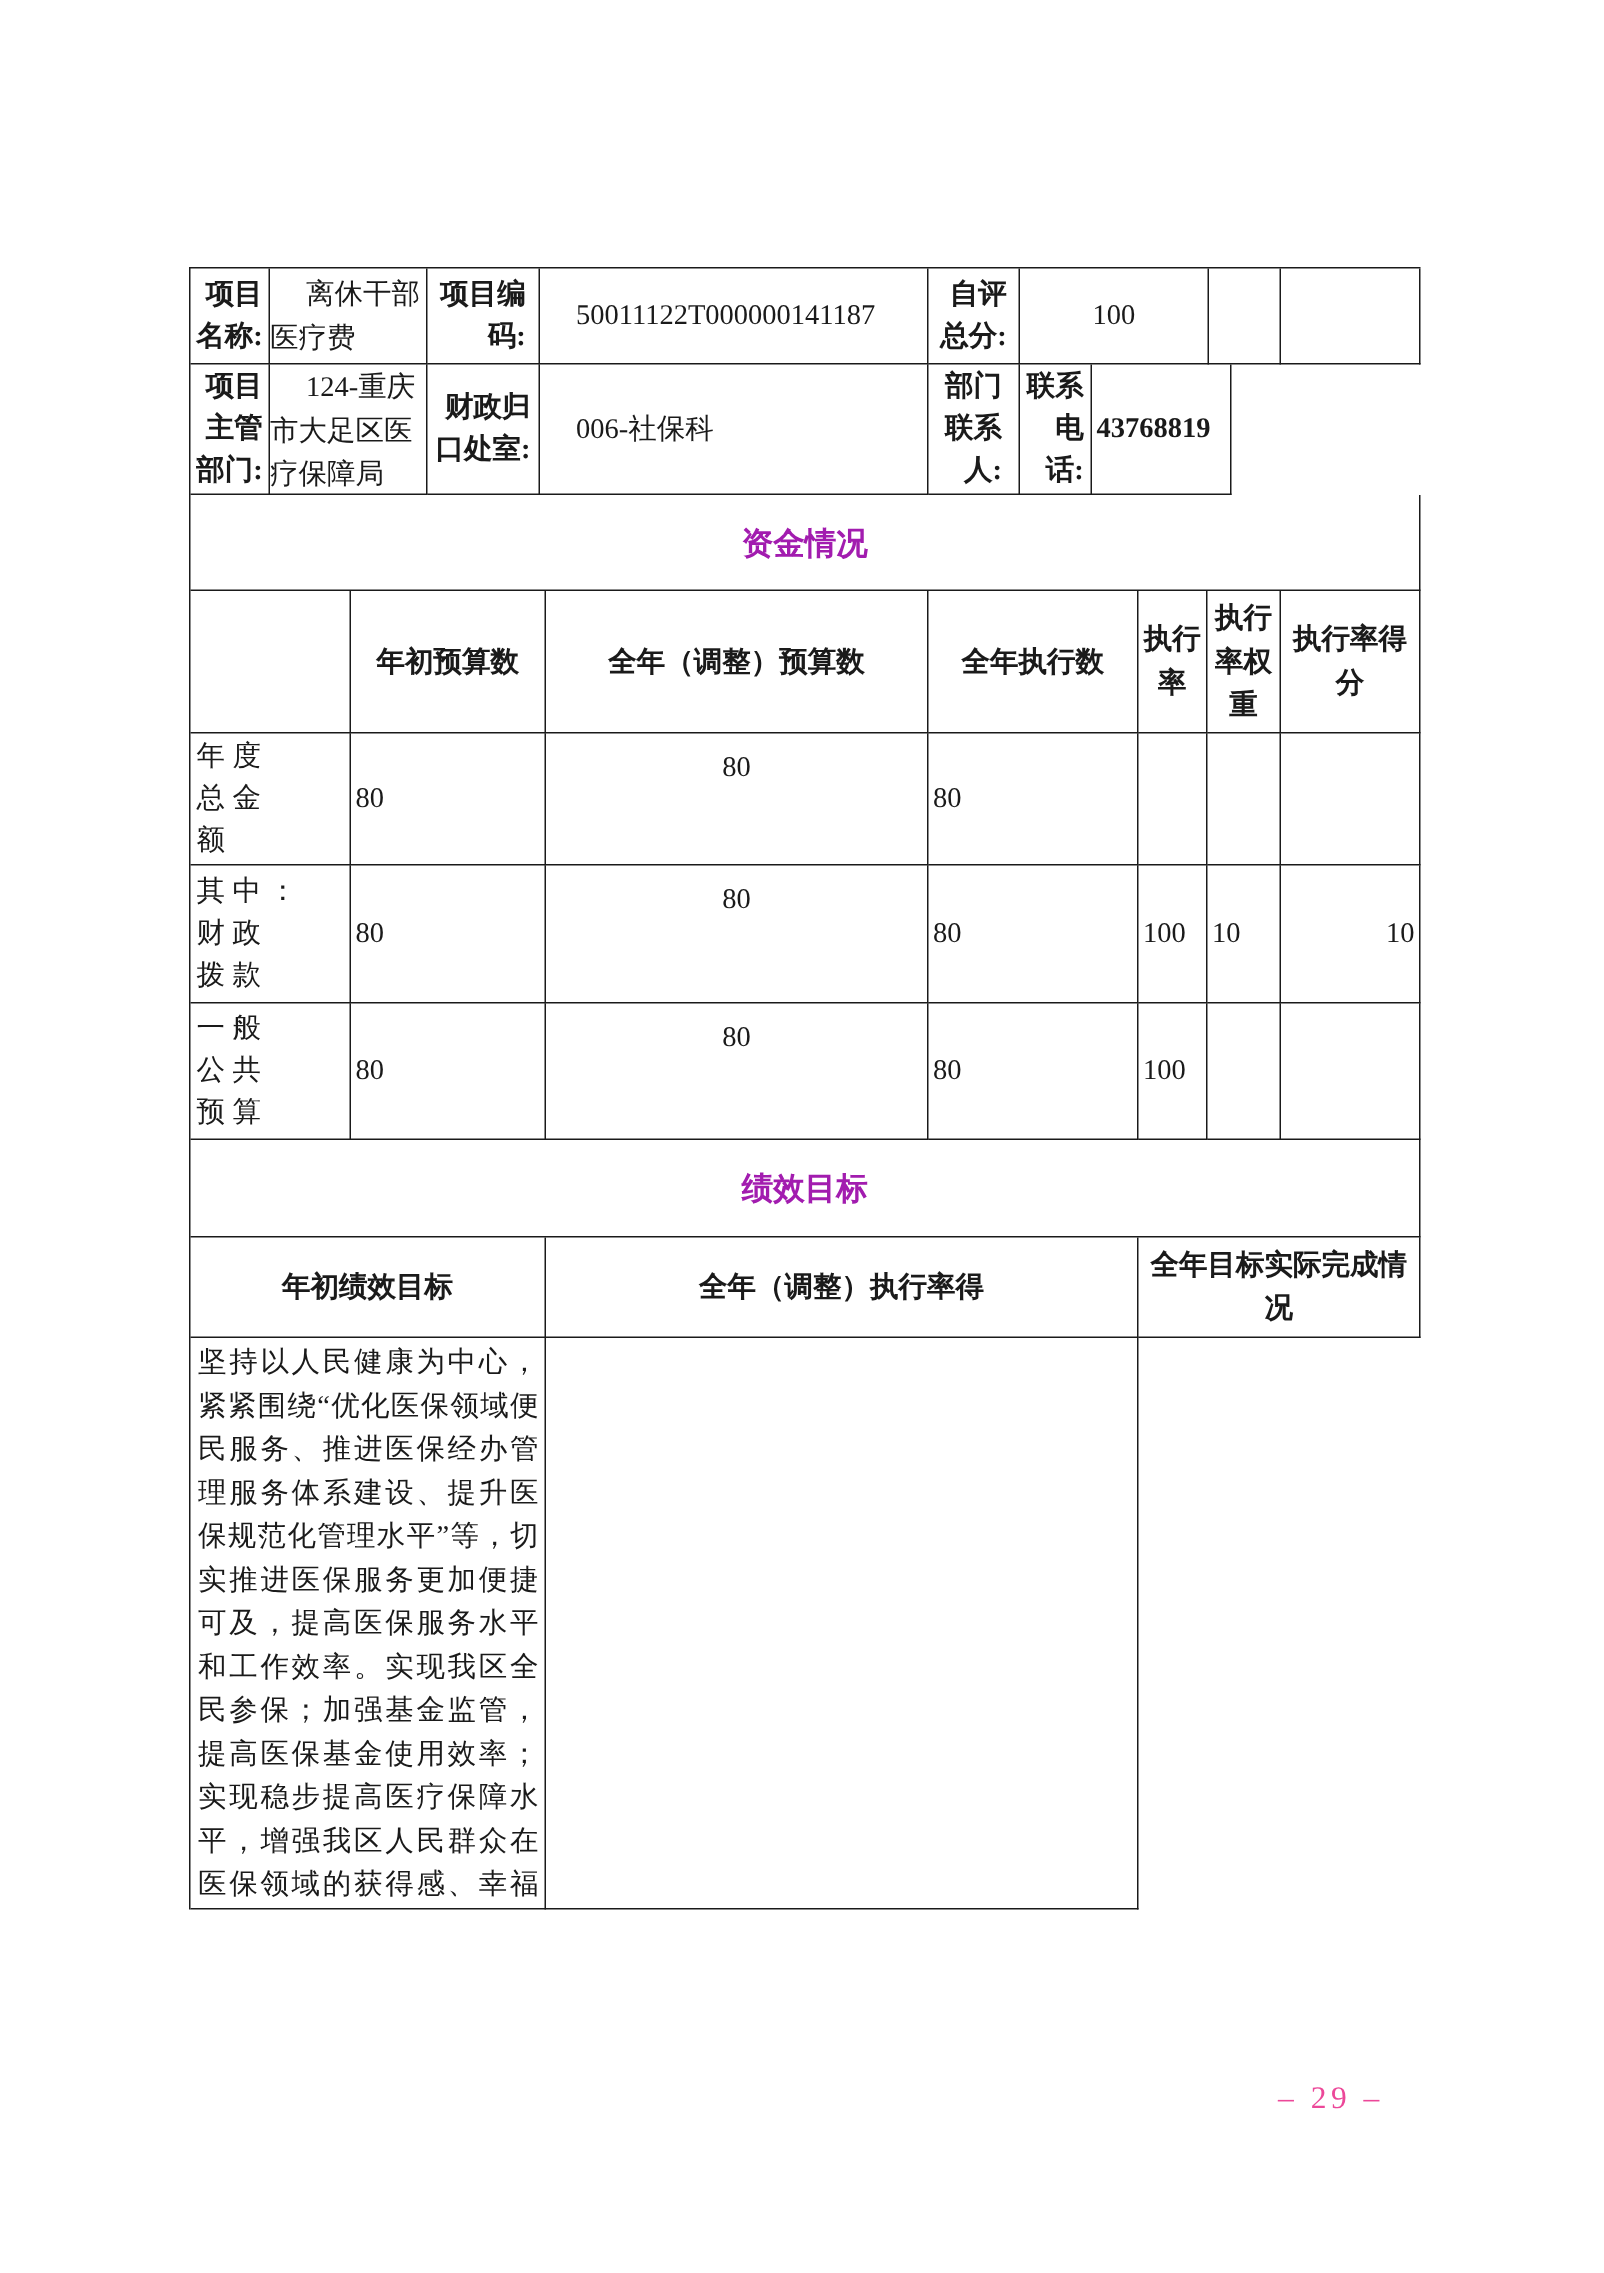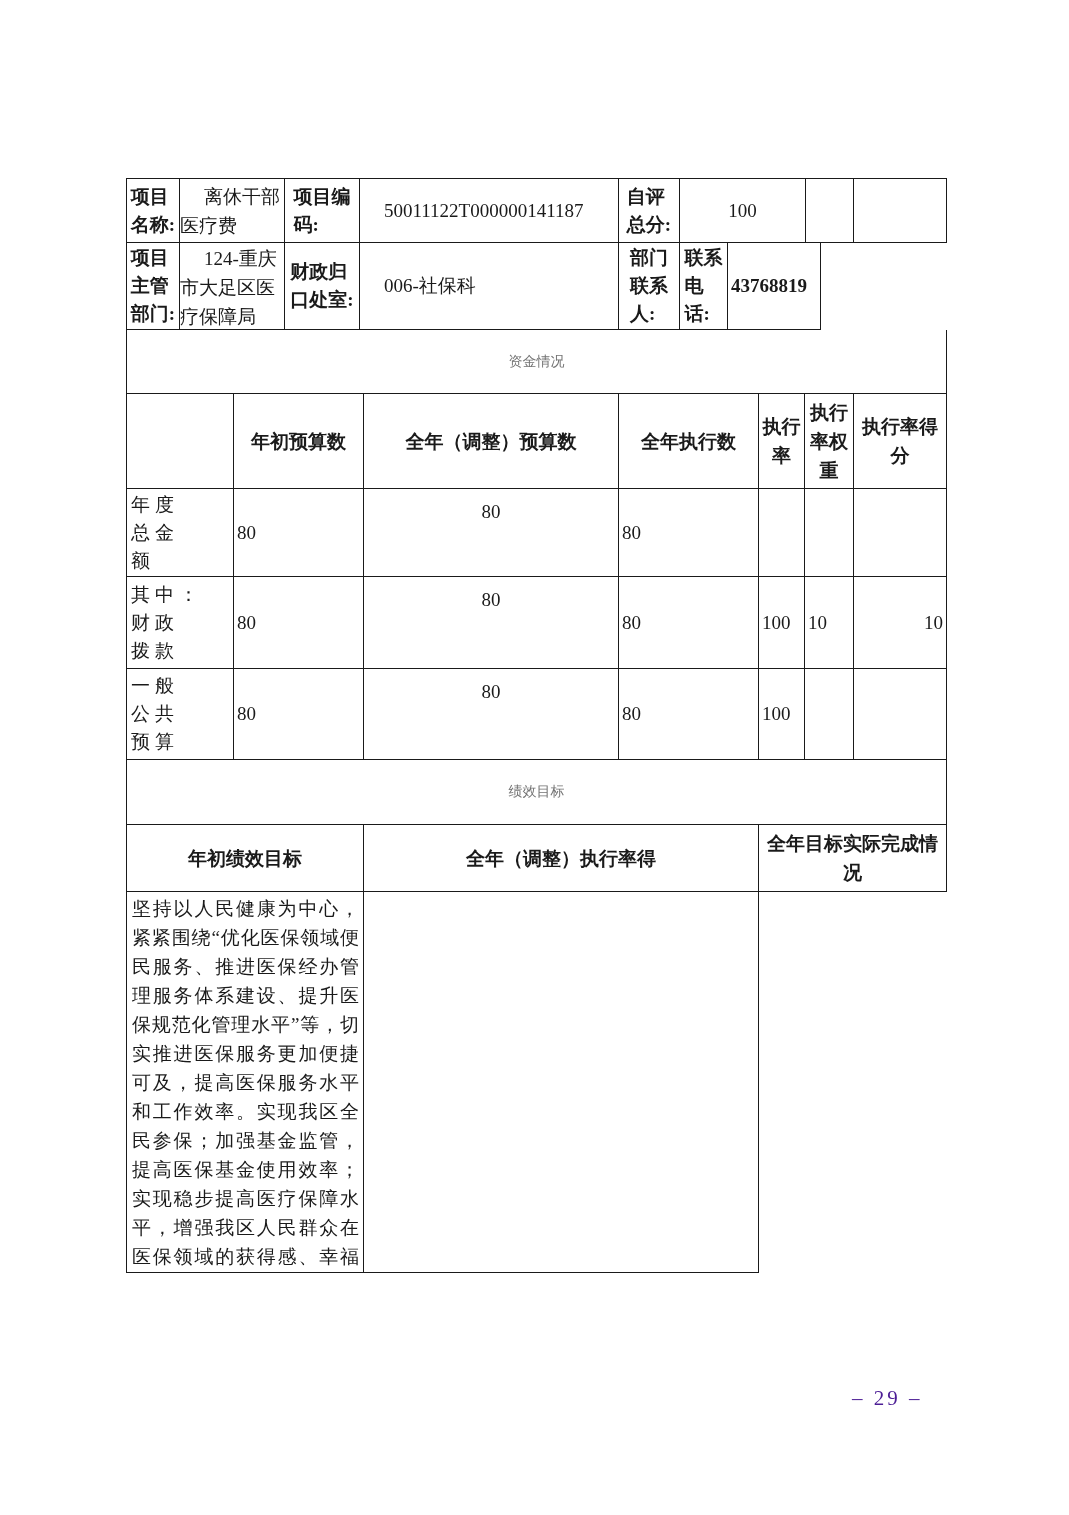--- a/index.html
+++ b/index.html
@@ -29,21 +29,21 @@
   
   .f1{width:107px}.f2{width:130px}.f3{width:255px}.f4{width:140px}
   .f5{width:46px}.f6{width:49px}.f7{width:93px}
   
   .g1{width:237px}.g2{width:395px}.g3{width:188px}
   
   .h64{height:64px}.h87{height:87px}.h95{height:95px}.h88{height:88px}
   .h92{height:92px}.h91{height:91px}.h65{height:65px}.h67{height:67px}.h381{height:381px}
   
   .lab {
-    font-weight:bold; white-space:pre-line; text-align:left;
+    font-weight:bold; white-space:pre-line; text-align:right;
     display:flex; align-items:center; justify-content:center;
     line-height:28px;
   }
   .indent { display:block; text-indent:24px; line-height:29px; padding-top:3px; }
   .vflex { display:flex; align-items:center; }
   .hcenter { justify-content:center; }
   .pad24 { padding-left:24px; }
   .pad2 { padding-left:3px;font-weight:bold; }
   .flab {
     display:flex; align-items:center; text-align:left;
@@ -54,34 +54,34 @@
     font-weight:bold; white-space:pre-line; text-align:center;
     display:flex; align-items:center; justify-content:center;
     line-height:29px;
   }
   .num-l { display:flex; align-items:center; padding-left:3px; }
   .num-c { display:flex; justify-content:center; align-items:flex-start; padding-top:12px; }
   .num-r { display:flex; align-items:center; justify-content:flex-end; padding-right:3px; }
   .band {
     display:flex; align-items:center; justify-content:center;
     font-family:"Liberation Sans", sans-serif;
-    font-weight:normal; font-size:14px; color:#737373;
+    font-weight:bold; font-size:21px; color:#a21caf;
     flex:1;
   }
   .gtext {
     display:block; text-align:justify; line-height:29px;
     padding:2px 4px 0 5px;
   }
   .gtext-r {
     display:block; text-align:justify; line-height:30px;
     padding:3px 4px 0 6px;
   }
   .pageno {
     position:absolute; top:1386px; left:852px;
-    font-size:21px; color:#4c1d95; letter-spacing:3px;
+    font-size:21px; color:#ec4899; letter-spacing:3px;
     font-family:"Liberation Serif", serif;
   }
 </style>
 </head>
 <body>
 
 <div class="sheet">
   <div class="tbl">
 
     <div class="row">

